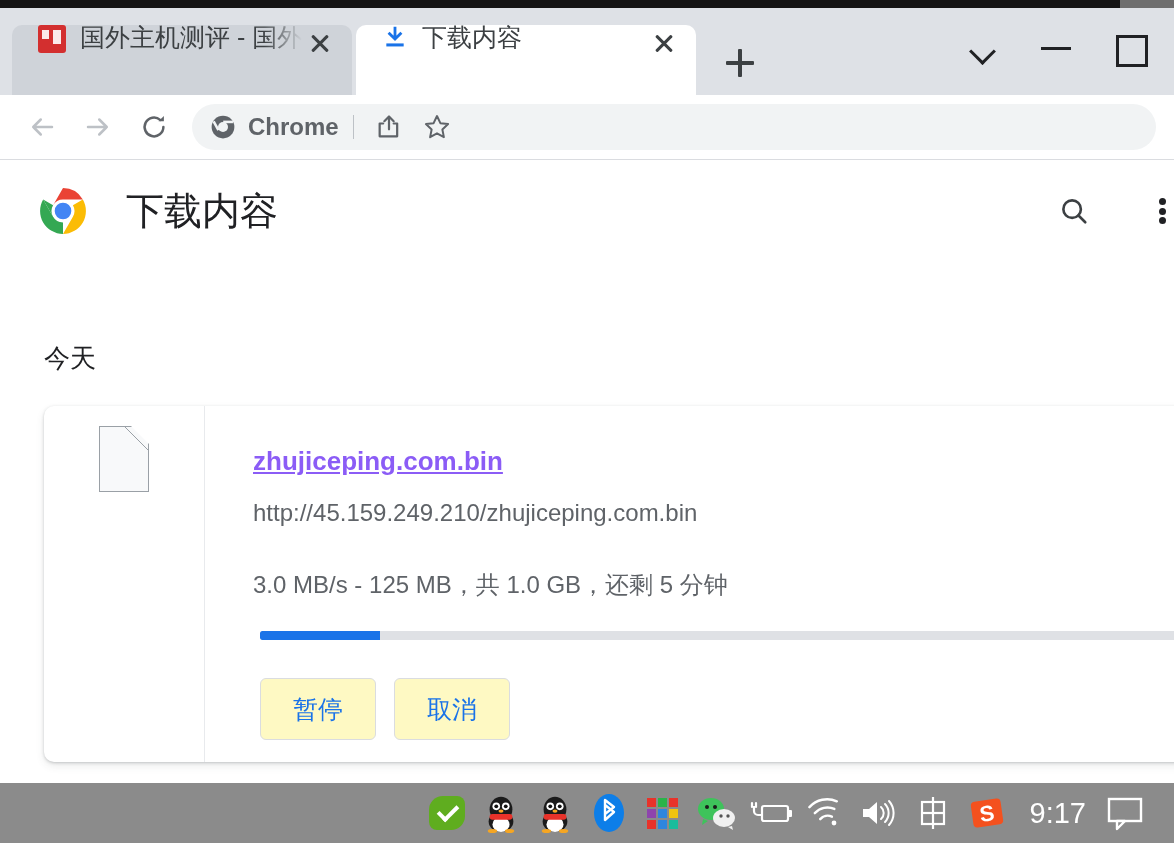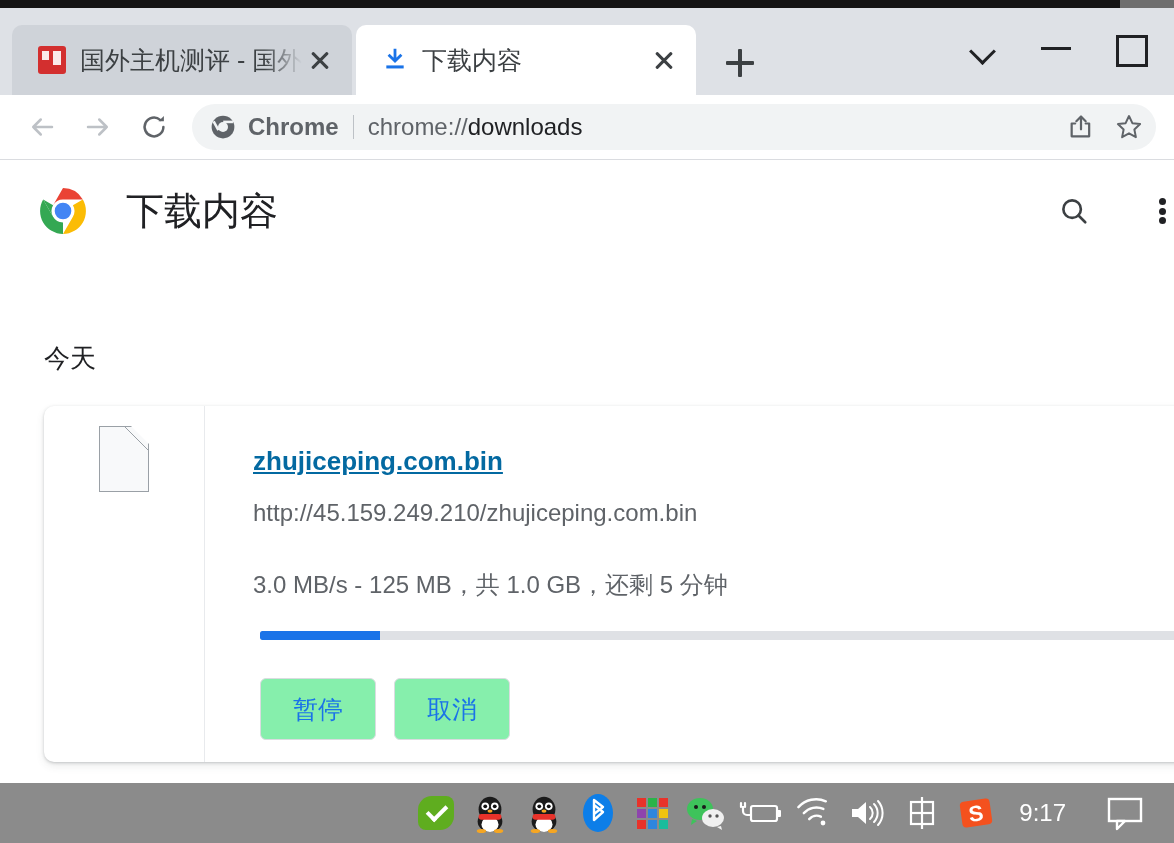--- a/index.html
+++ b/index.html
@@ -22,21 +22,21 @@
     background: #6e6e6e;
   }
 
   
   .tabstrip {
     position: absolute; left: 0; top: 8px; width: 1174px; height: 87px;
     background: #dee1e6;
   }
   .tab {
     position: absolute; top: 17px; height: 70px;
-    display: flex; align-items: center;
+    display: flex; 
     border-radius: 10px 10px 0 0;
   }
   .tab-inactive {
     left: 12px; width: 340px;
     background: #cfd3d9;
   }
   .tab-active {
     left: 356px; width: 340px;
     background: #ffffff;
   }
@@ -203,59 +203,59 @@
     border-left: 18px solid transparent;
     border-top: 18px solid #ffffff;
   }
   .file-icon::before {
     content: ""; position: absolute; right: -1px; top: -1px;
     width: 25px; height: 25px;
     background: linear-gradient(to bottom left, transparent 49.3%, #9aa0a6 49.3%, #9aa0a6 51.5%, transparent 51.5%);
   }
   .card-body { flex: 1 1 auto; padding: 40px 0 0 48px; position: relative; }
   .dl-filename {
-    font-size: 26px; font-weight: bold; color: #0369a1; white-space: nowrap;
+    font-size: 26px; font-weight: bold; color: #8b5cf6; white-space: nowrap;
     display: inline-block;
   }
   .dl-url {
     margin-top: 22px; font-size: 24px; color: #5f6368; white-space: nowrap;
   }
   .dl-status {
     margin-top: 42px; font-size: 24px; color: #5f6368; white-space: nowrap;
   }
   .progress-track {
     margin-top: 30px; margin-left: 7px; height: 9px; width: 1000px;
     background: #dfe1e5; border-radius: 2px; overflow: hidden;
   }
   .progress-fill { height: 9px; background: #1a73e8; border-radius: 2px 0 0 2px; }
   .btn-row { margin-top: 38px; display: flex; gap: 18px; margin-left: 7px; }
   .mdbtn {
     min-width: 116px; height: 62px;
     border: 1px solid #dadce0; border-radius: 6px;
-    background: #86efac; color: #1a73e8;
+    background: #fef9c3; color: #1a73e8;
     font-size: 25px; font-family: inherit;
     cursor: pointer;
     display: flex; align-items: center; justify-content: center;
     padding: 0 22px;
   }
 
   
   .taskbar {
     position: absolute; left: 0; top: 783px; width: 1174px; height: 60px;
     background: #8b8b8b;
     display: flex; align-items: center;
   }
   .tb-spacer { flex: 1 1 auto; }
   .tb-item {
     width: 46px; height: 46px; position: relative; flex: 0 0 auto;
     display: flex; align-items: center; justify-content: center;
     margin: 0 4px;
   }
   .tb-clock {
-    color: #ffffff; font-size: 24px; margin: 0 32px 0 16px; flex: 0 0 auto; white-space: nowrap;
+    color: #ffffff; font-size: 29px; margin: 0 12px 0 16px; flex: 0 0 auto; white-space: nowrap;
   }
 
   .ic-check {
     width: 36px; height: 34px; background: #5fad1f;
     border-radius: 14px 8px 14px 8px;
     position: relative;
   }
   .ic-check::after {
     content: ""; position: absolute; left: 9px; top: 9px;
     width: 16px; height: 8px;
@@ -324,21 +324,20 @@
         <svg width="26" height="26" viewBox="0 0 24 24">
           <circle cx="12" cy="12" r="10.5" fill="#5f6368"></circle>
           <circle cx="12" cy="12" r="4.6" fill="#f1f3f4"></circle>
           <path d="M12 7.4 h9.4 a10.5 10.5 0 0 0 -9.4 -5.9 z" fill="#f1f3f4" opacity="0"></path>
           <path d="M12.2 7.3 L21.2 7.3" stroke="#f1f3f4" stroke-width="2.4"></path>
           <path d="M7.8 14.8 L3.3 6.7" stroke="#f1f3f4" stroke-width="2.4"></path>
         </svg>
       </span>
       <span class="omni-label">Chrome</span>
       <span class="omni-sep"></span>
-      <span class="omni-url"><span>chrome://</span><b>downloads</b></span>
       <span class="omni-icon">
         <svg width="28" height="28" viewBox="0 0 24 24">
           <path d="M7 9 h-3 v11 h15 v-11 h-3" stroke="#5f6368" stroke-width="1.9" fill="none" stroke-linecap="round" stroke-linejoin="round"></path>
           <path d="M12 14 V3 M8 7 l4 -4 4 4" stroke="#5f6368" stroke-width="1.9" fill="none" stroke-linecap="round" stroke-linejoin="round"></path>
         </svg>
       </span>
       <span class="omni-icon">
         <svg width="28" height="28" viewBox="0 0 24 24">
           <path d="M12 2.6 l2.9 6.1 6.6 .8 -4.9 4.6 1.3 6.6 -5.9 -3.3 -5.9 3.3 1.3 -6.6 -4.9 -4.6 6.6 -.8 z" stroke="#5f6368" stroke-width="1.7" fill="none" stroke-linejoin="round"></path>
         </svg>

